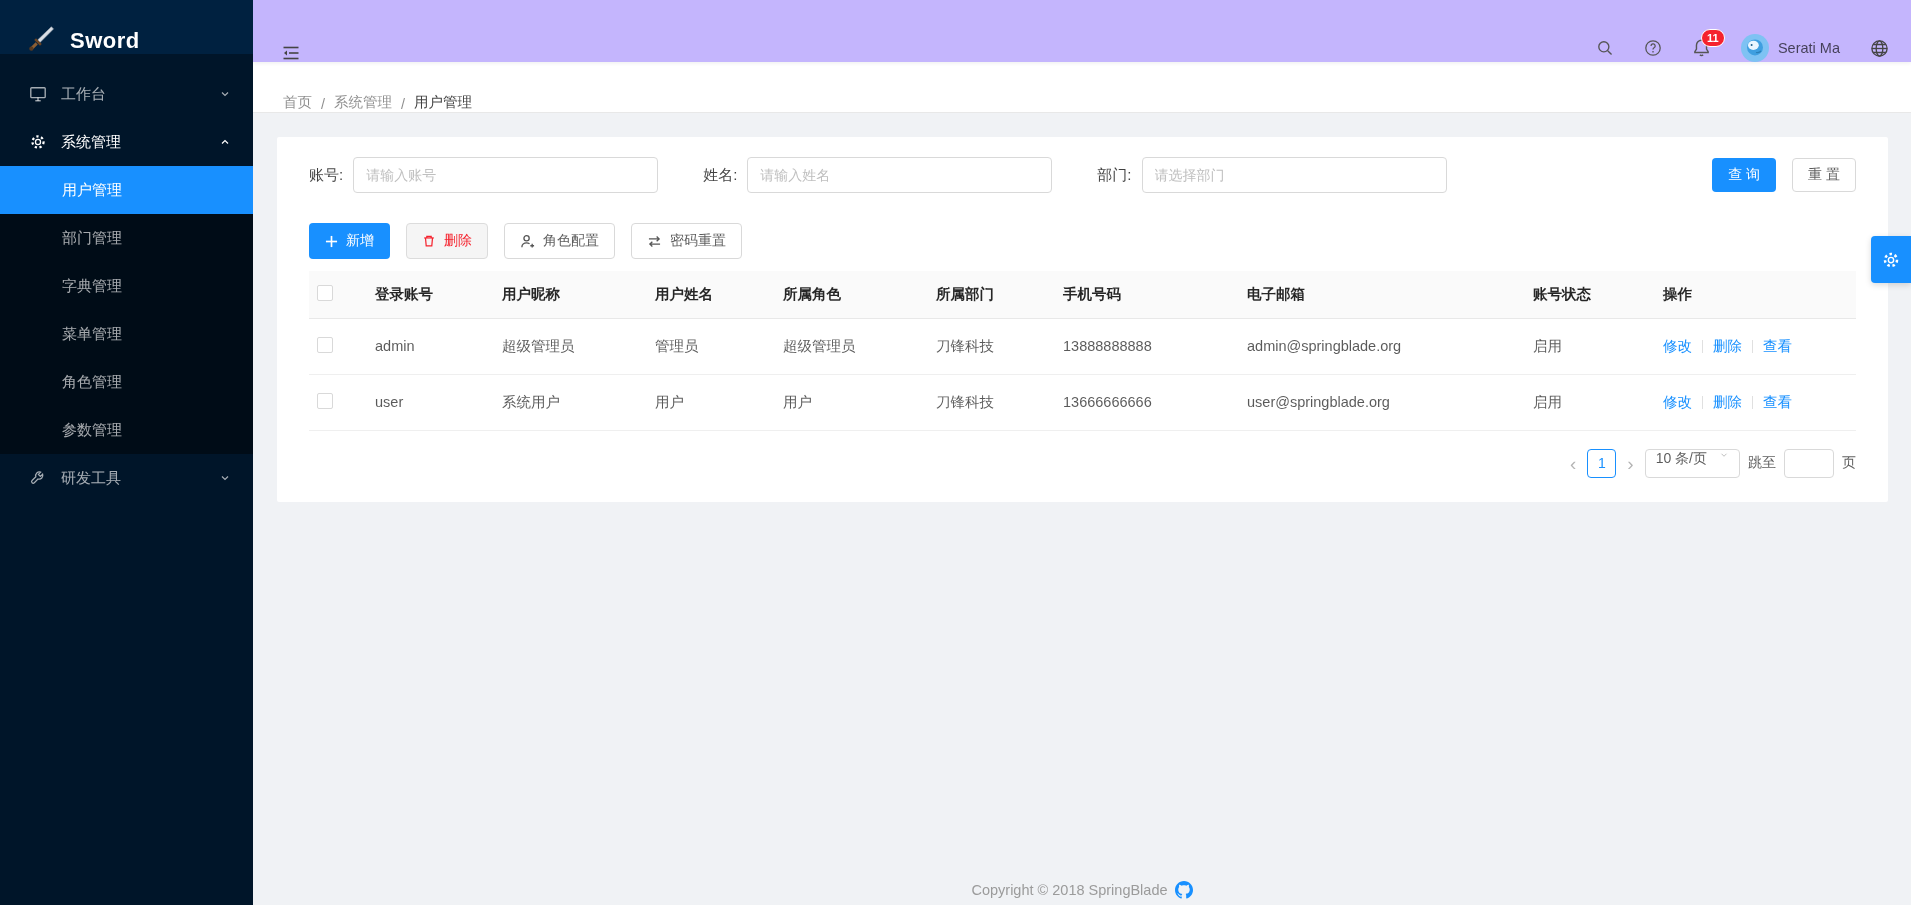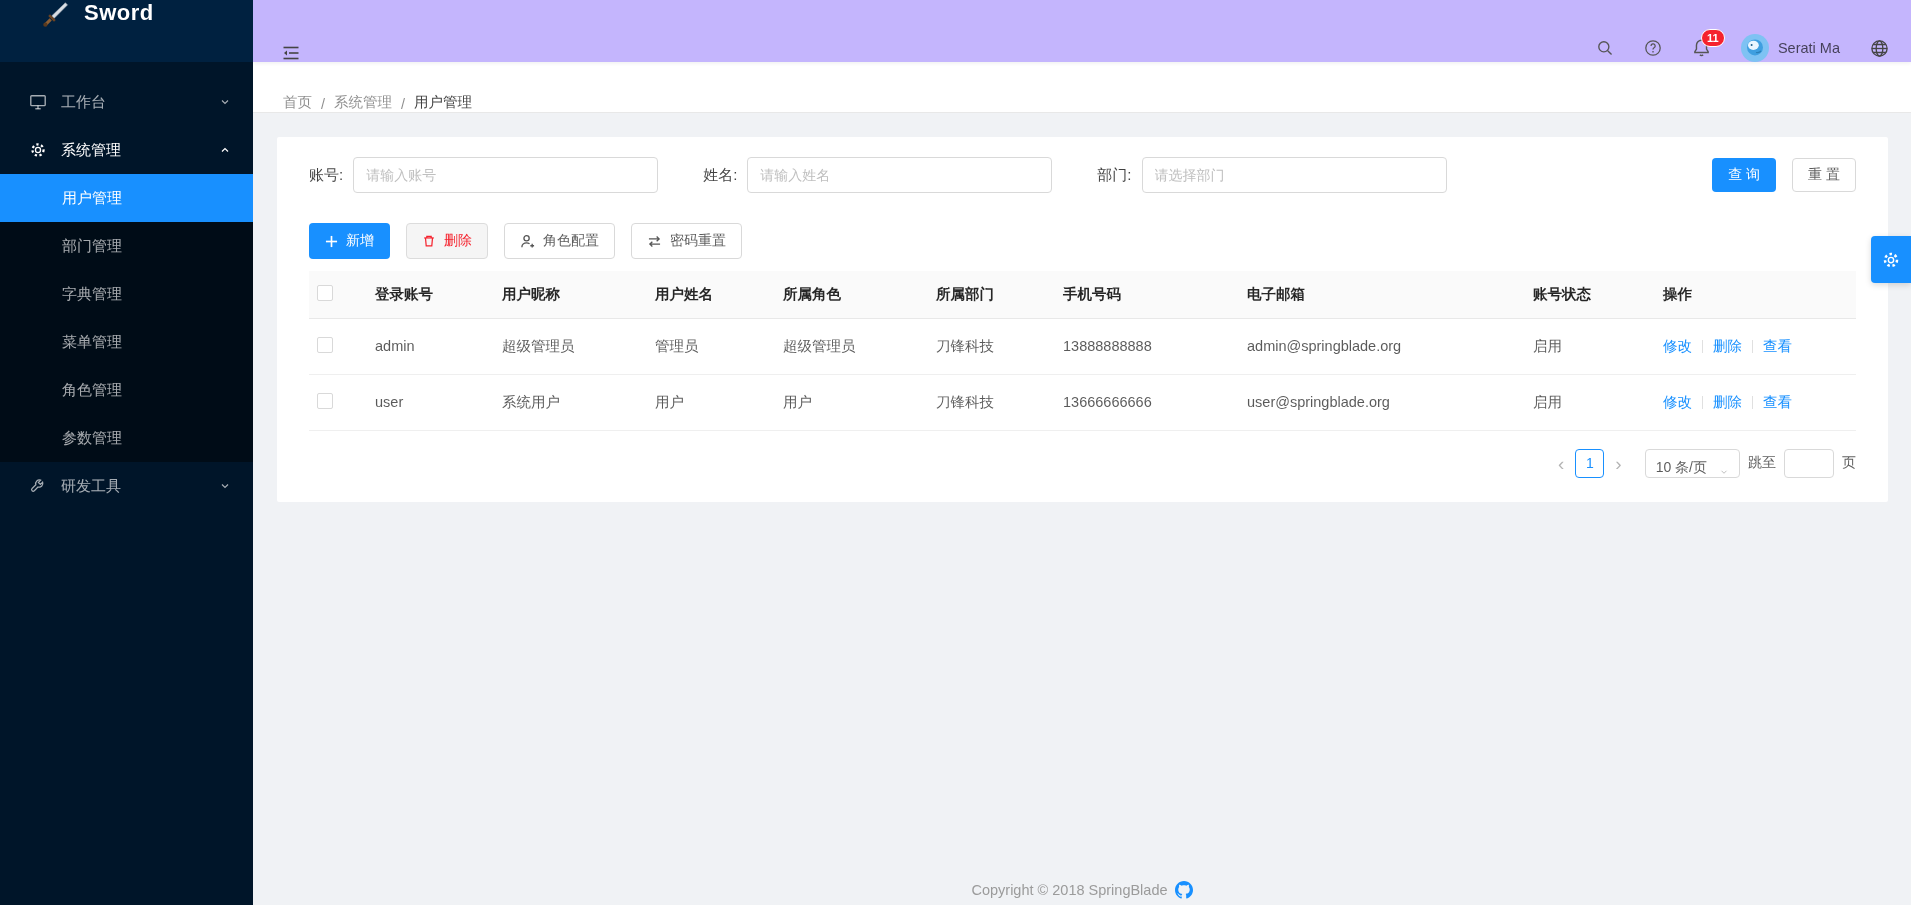--- a/index.html
+++ b/index.html
@@ -7,21 +7,21 @@
   body {
     position:relative; overflow:hidden;
     background:#f0f2f5;
     font-family:"Liberation Sans","DejaVu Sans",sans-serif;
     font-size:14px; color:rgba(0,0,0,0.65);
   }
   svg { display:block; }
 
   
   .sidebar { position:absolute; left:0; top:0; width:253px; height:905px; background:#001529; z-index:30; }
-  .logo { height:62px; background:#002140; display:flex; align-items:flex-start; padding-left:40px; gap:14px; }
+  .logo { height:54px; background:#002140; display:flex; align-items:flex-end; padding-left:26px; gap:14px; }
   .logo-text { color:#ffffff; font-size:22px; font-weight:bold; letter-spacing:.5px; }
   .menu { padding-top:16px; }
   .menu-item { height:48px; display:flex; align-items:center; padding:0 22px 0 28px;
     color:rgba(255,255,255,0.65); font-size:15px; cursor:pointer; }
   .menu-item .mi-icon { width:20px; display:flex; justify-content:center; }
   .menu-item .mi-label { flex:1; margin-left:13px; }
   .menu-item.open { color:#ffffff; }
   .submenu { background:#000c17; }
   .submenu-item { height:48px; display:flex; align-items:center; padding-left:62px;
     color:rgba(255,255,255,0.65); font-size:15px; cursor:pointer; }
@@ -81,21 +81,21 @@
     display:inline-block; cursor:pointer; }
   .link { color:#1890ff; cursor:pointer; }
   .act-sep { display:inline-block; width:1px; height:13px; background:#e0e0e0; margin:0 10px; vertical-align:-2px; }
 
   .pagination { display:flex; justify-content:flex-end; align-items:center; margin-top:18px;
     gap:8px; color:rgba(0,0,0,0.65); font-size:14px; }
   .pg-arrow { color:rgba(0,0,0,0.3); font-size:19px; line-height:1; cursor:pointer; padding:0 3px; }
   .pg-page { min-width:29px; height:29px; border:1px solid #1890ff; border-radius:4px; color:#1890ff;
     display:flex; align-items:center; justify-content:center; background:#fff; cursor:pointer; }
   .pg-size { height:29px; border:1px solid #d9d9d9; border-radius:4px; background:#fff; display:flex;
-    align-items:flex-end; gap:12px; padding:0 10px; cursor:pointer;margin-left:12px; }
+    align-items:flex-start; gap:12px; padding:0 10px; cursor:pointer; }
   .pg-size .caret { color:#bfbfbf; }
   .pg-jump-input { width:50px; height:29px; border:1px solid #d9d9d9; border-radius:4px; outline:none;
     padding:0 8px; font-family:inherit; }
 
   .footer { position:absolute; left:0; right:0; bottom:6px; display:flex; align-items:center;
     justify-content:center; gap:7px; color:#9b9b9b; font-size:14.5px; }
 
   .settings-fab { position:absolute; right:0; top:236px; width:40px; height:47px; background:#1890ff;
     border-radius:4px 0 0 4px; display:flex; align-items:center; justify-content:center;
     cursor:pointer; z-index:40; box-shadow:0 2px 6px rgba(0,0,0,0.15); }

